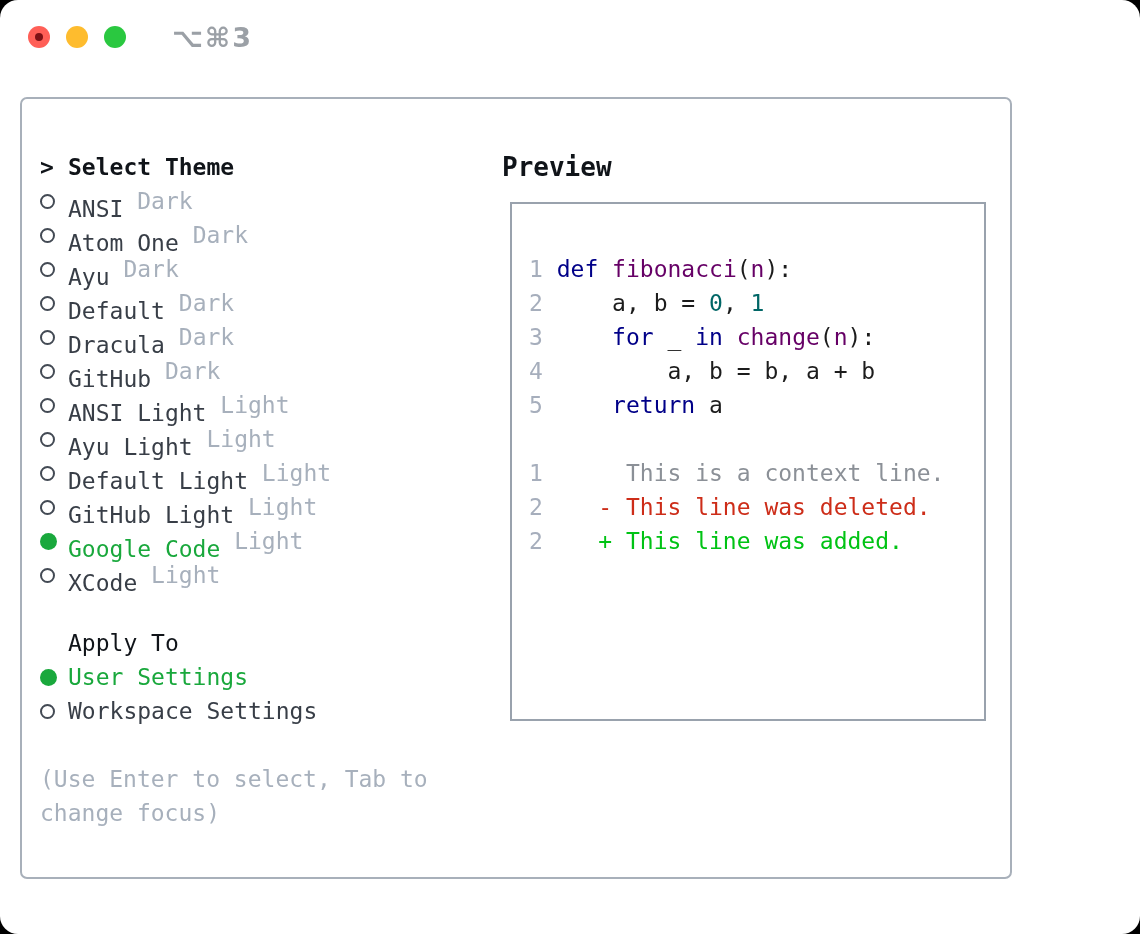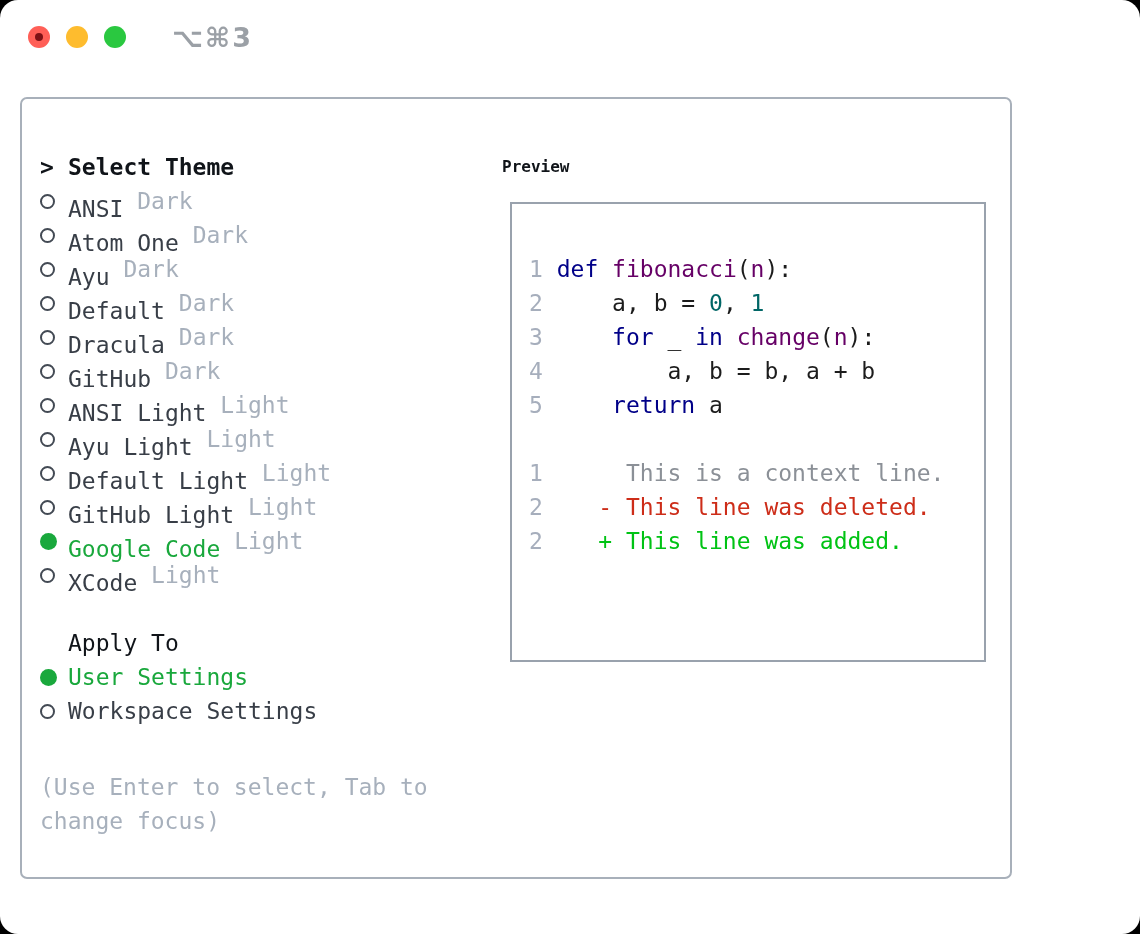--- a/index.html
+++ b/index.html
@@ -42,28 +42,28 @@
   .radio.sel{width:17px;height:17px;border:none;background:var(--selected_green);}
   .cursor-glyph{font-weight:bold;color:var(--heading_text);font-size:23px;}
   .hdr{font-weight:bold;color:var(--heading_text);}
   .item-name{color:var(--item_text);margin-top:16px;}
   .item-name.sel{color:var(--selected_green);}
   .item-variant{color:var(--variant_gray);}
   .opt-label{color:var(--item_text);}
   .opt-label.sel{color:var(--selected_green);text-align:right;}
   .apply-hdr span.hdr{font-weight:normal;}
   .spacer{height:34px;}
-  .help{color:var(--help_gray);width:405px;line-height:34px;font-size:23px;margin-top:8px;}
+  .help{color:var(--help_gray);width:405px;line-height:34px;font-size:23px;margin-top:0;}
   
   .preview-hdr{
     position:absolute;left:480px;top:51px;height:34px;line-height:34px;
-    font-weight:bold;font-size:16px;color:var(--heading_text);
+    font-weight:bold;font-size:26px;color:var(--heading_text);
   }
   .preview-box{
-    position:absolute;left:488px;top:103px;width:476px;height:460px;
+    position:absolute;left:488px;top:103px;width:476px;height:519px;
     border:2px solid var(--box_border);box-sizing:border-box;
     padding:48px 0 0 17px;overflow:hidden;background:#fff;
   }
   .line{height:34px;line-height:34px;white-space:pre;font-size:23px;}
   .seg-kwd{color:var(--kwd);}
   .seg-typ{color:var(--typ);}
   .seg-lit{color:var(--lit);}
   .seg-pln{color:var(--pln);}
   .seg-num{color:var(--num);}
   .seg-ctx{color:var(--ctx);}

